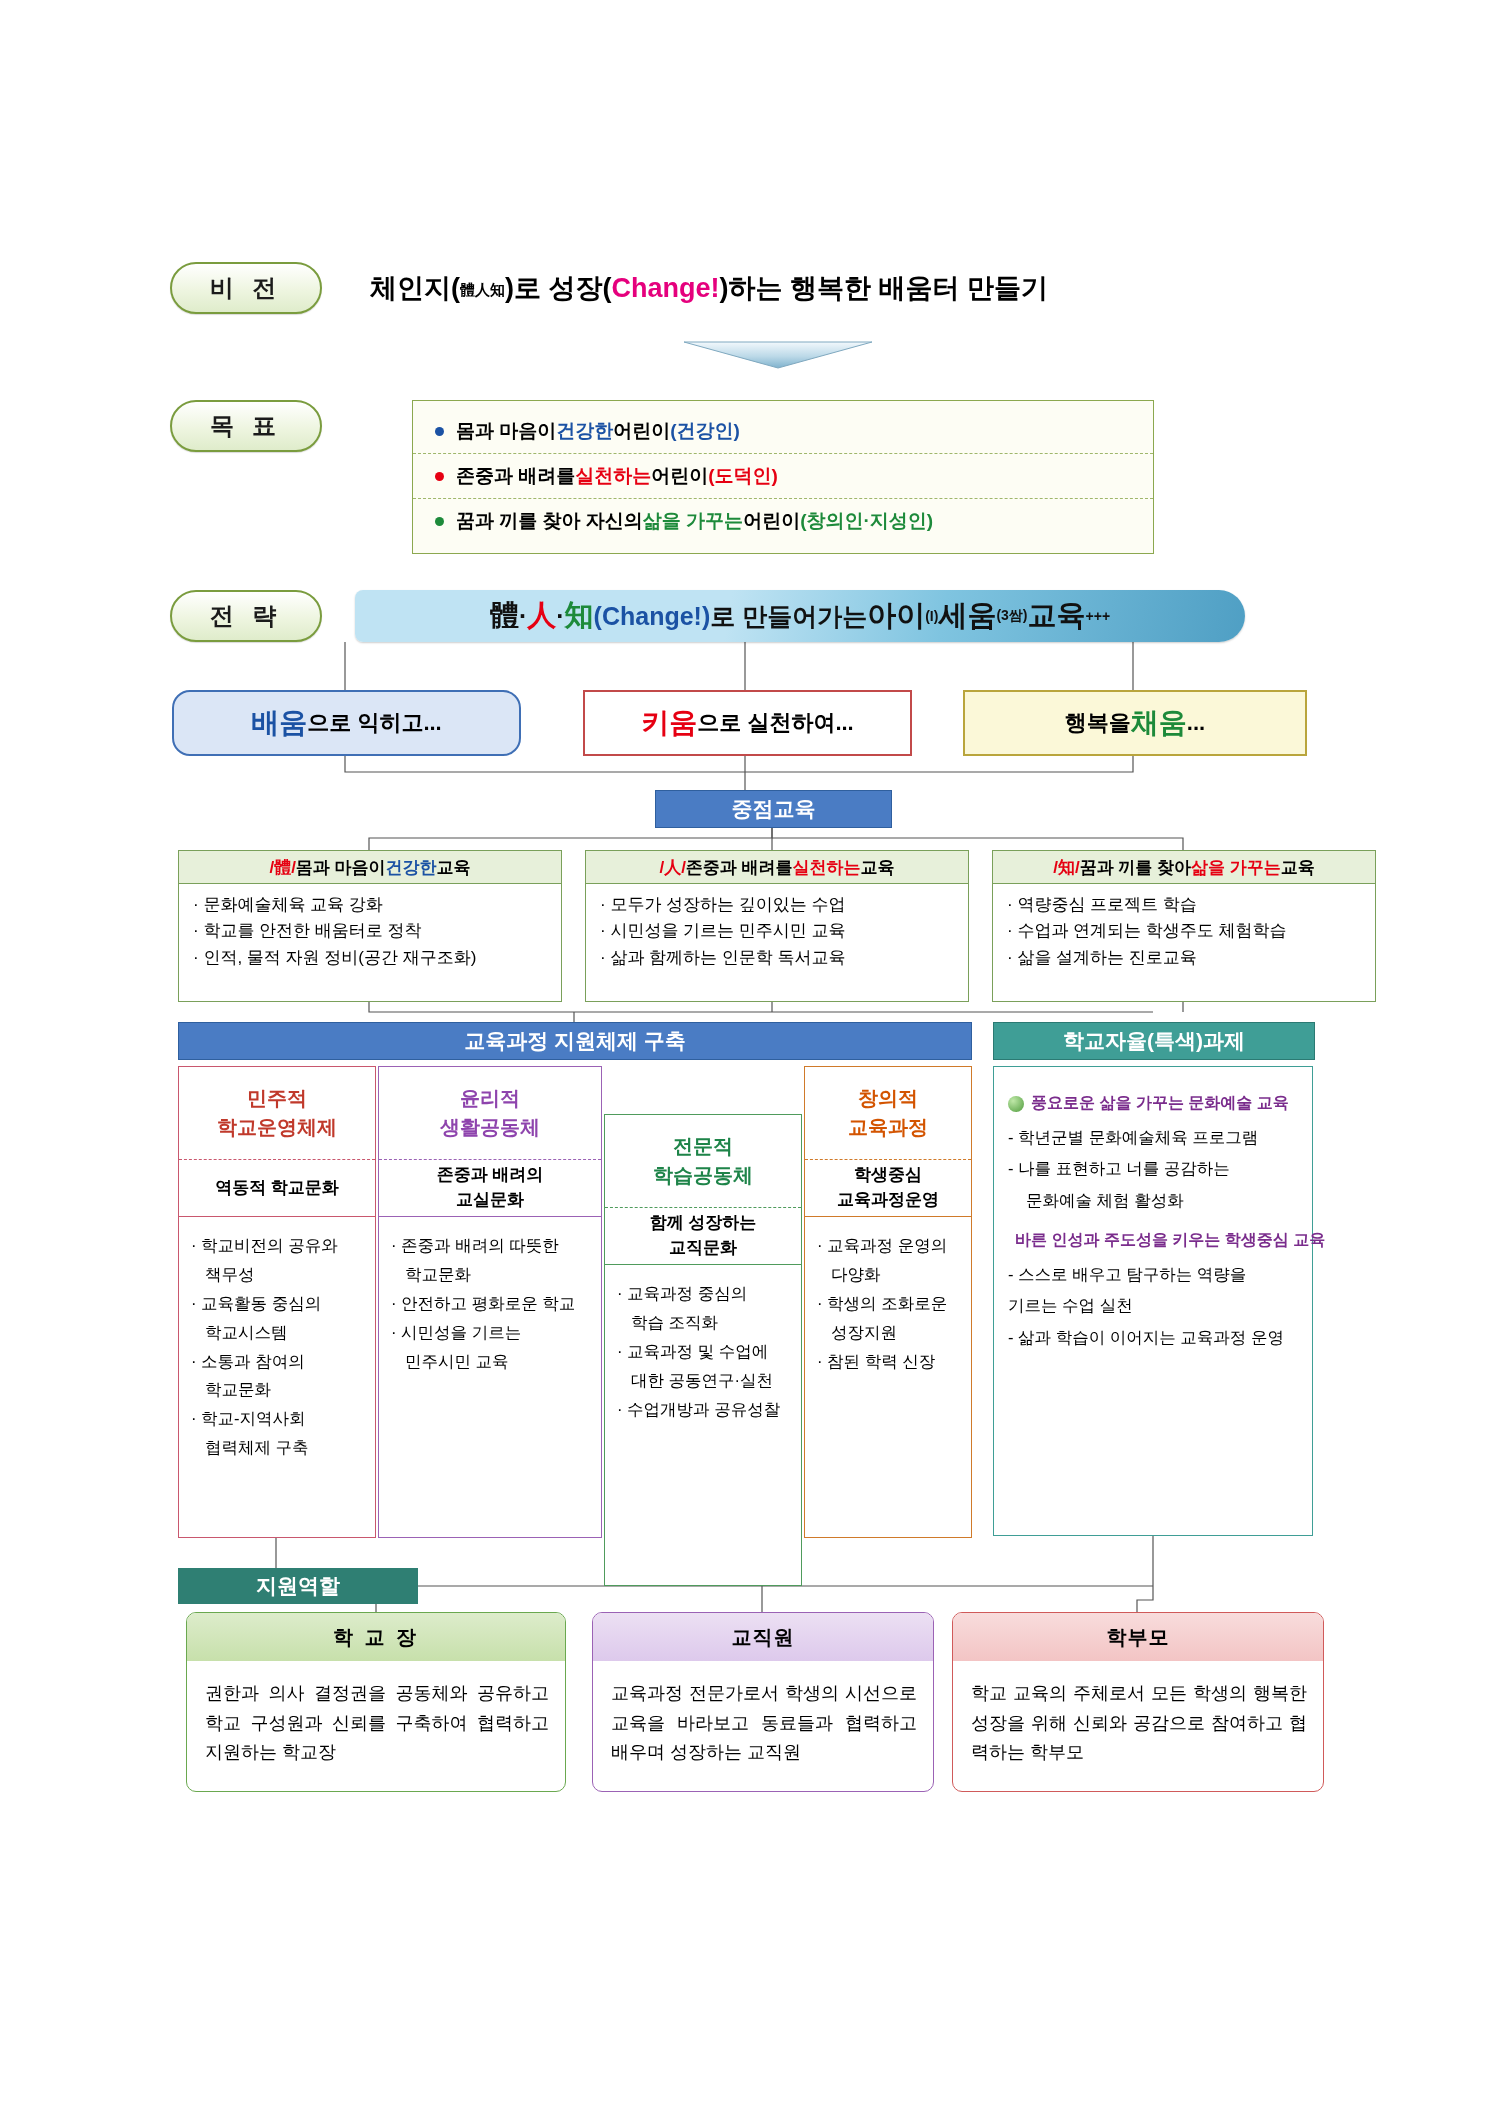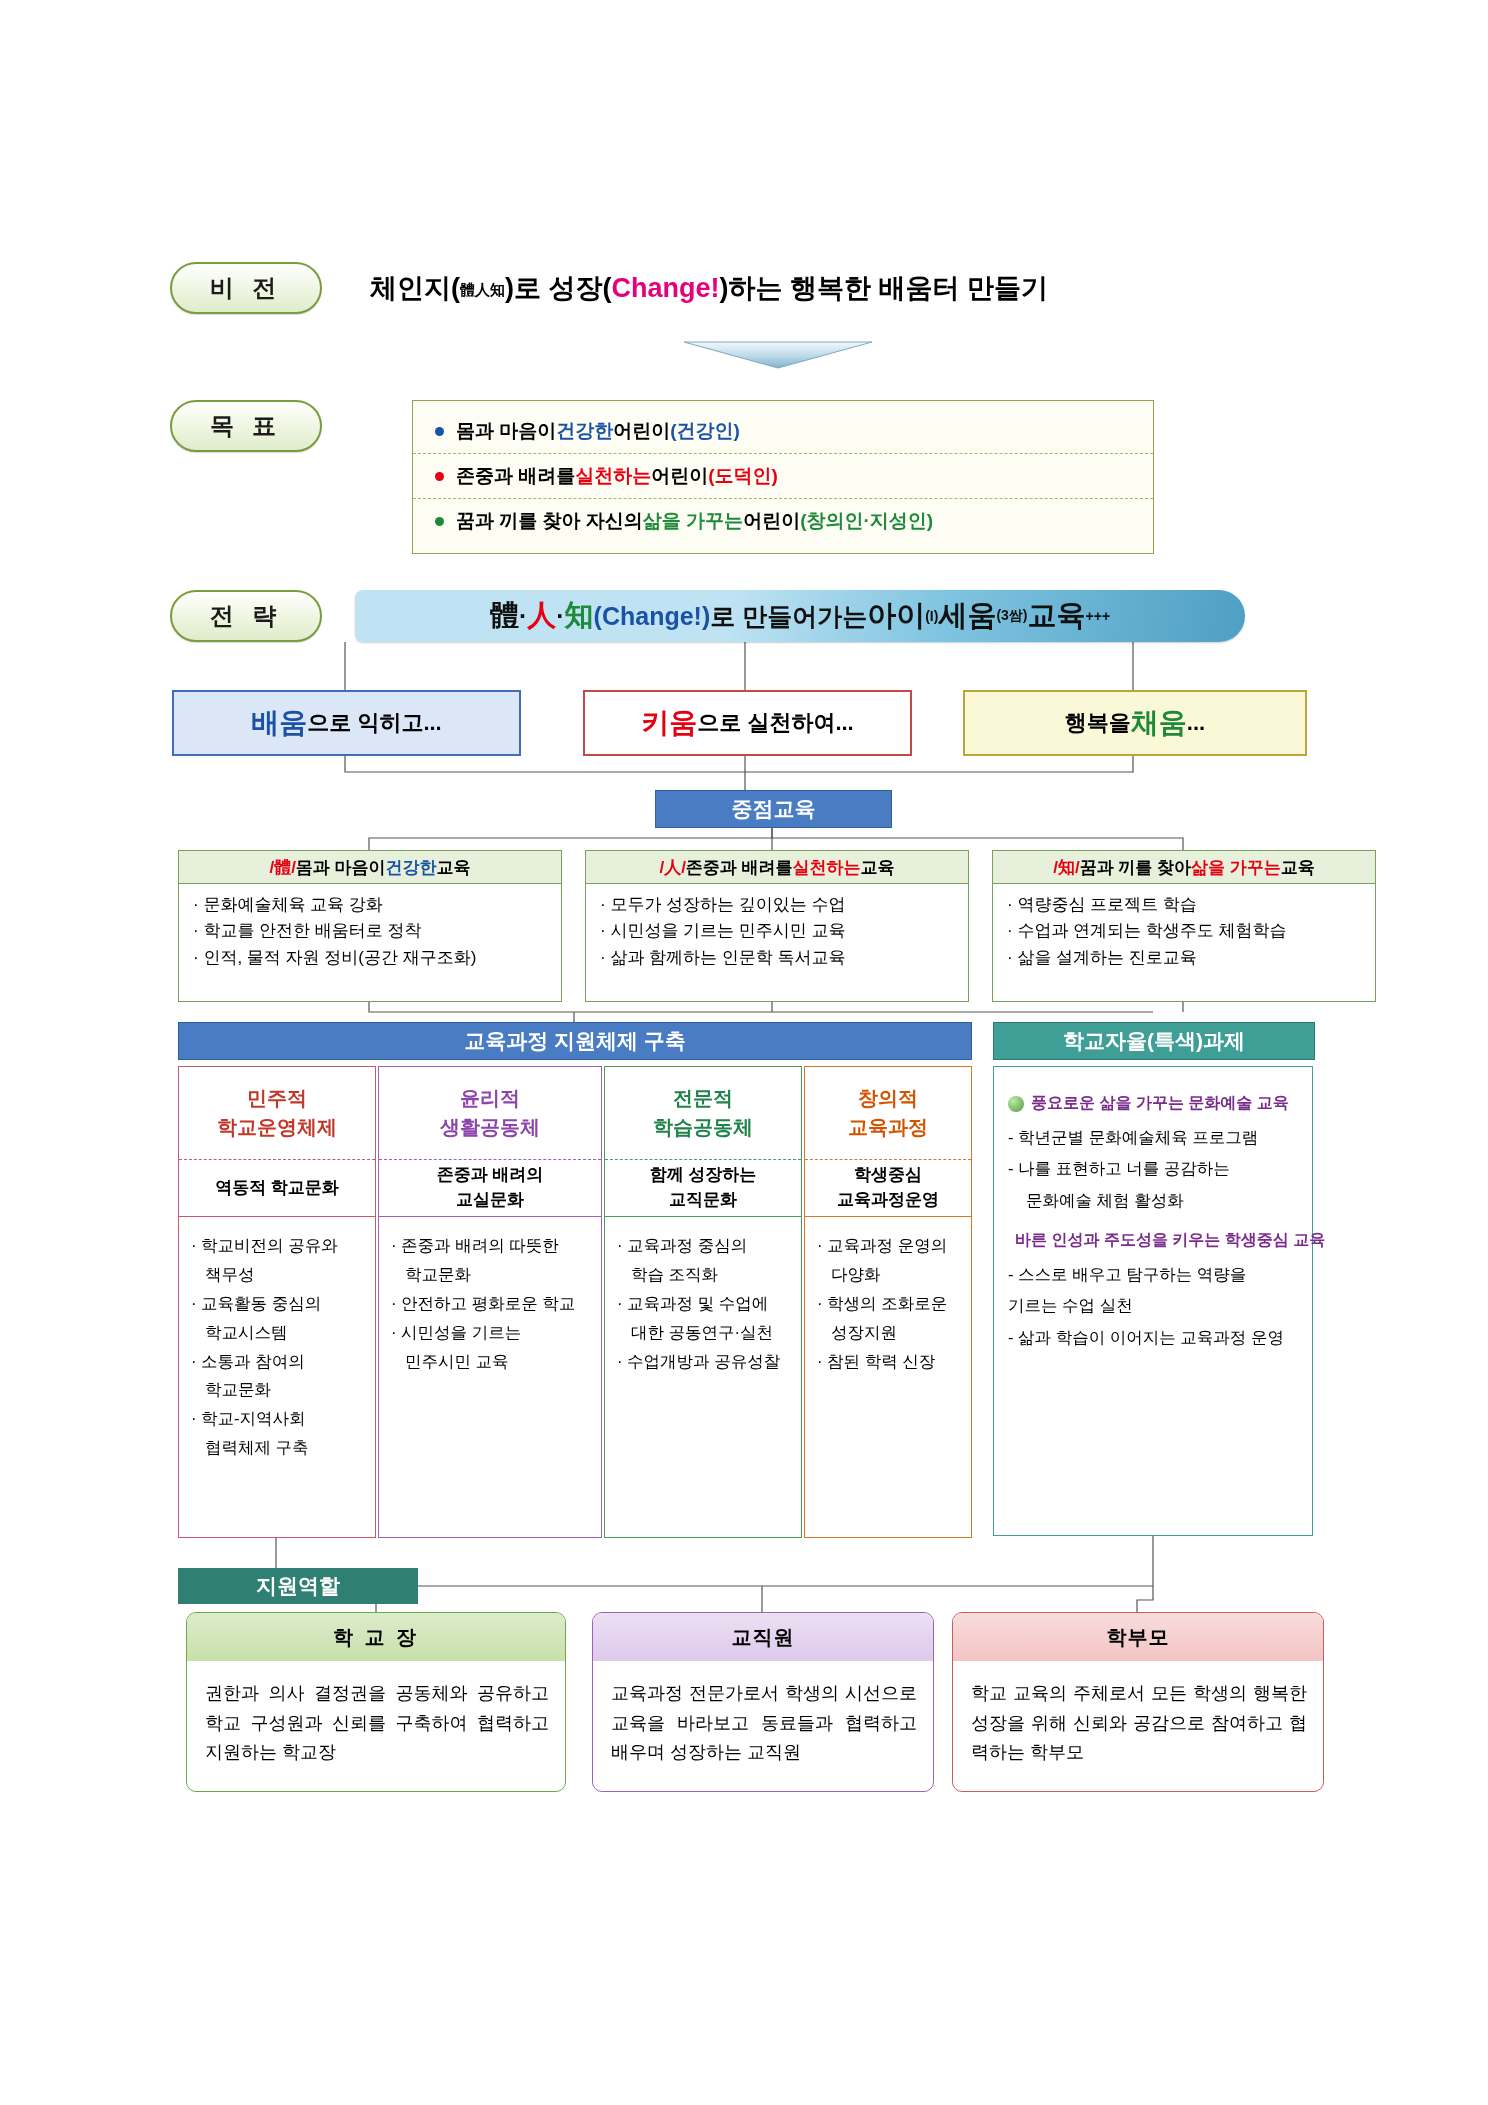--- a/index.html
+++ b/index.html
@@ -120,21 +120,21 @@
     position: absolute;
     height: 62px;
     border: 2px solid #3f6fb5;
     display: flex;
     align-items: center;
     justify-content: center;
     font-size: 22px;
     font-weight: bold;
     white-space: nowrap;
   }
-  #strat-1 { left: 172px; top: 690px; width: 345px; background: #dbe6f6; border-color: #3f6fb5; }
+  #strat-1 { left: 172px; top: 690px; width: 345px; background: #dbe6f6; border-color: #3f6fb5; border-radius: 18px; }
   #strat-2 { left: 583px; top: 690px; width: 325px; background: #ffffff; border-color: #c24a4a; }
   #strat-3 { left: 963px; top: 690px; width: 340px; background: #fbf8d8; border-color: #b9a53c; }
   .strat-em { font-size: 28px; }
 
   
   #focus-title {
     position: absolute;
     left: 655px;
     top: 790px;
     width: 235px;
@@ -205,21 +205,21 @@
     top: 1066px;
     width: 196px;
     height: 470px;
     background: #fff;
   }
   #sup-1 { left: 178px; border: 1px solid #c9576e; }
   #sup-2 { left: 378px; border: 1px solid #9b62b5; }
   #sup-3 { left: 604px; border: 1px solid #4f9b5c; }
   #sup-4 { left: 804px; border: 1px solid #d07a2a; }
   #sup-2 { width: 222px; }
-  #sup-3 { width: 196px; }
+  #sup-3 { width: 196px; margin-top: 48px; }
   #sup-4 { width: 166px; }
 
   .sup-head {
     height: 92px;
     display: flex; flex-direction: column;
     align-items: center; justify-content: center;
     font-size: 20px; font-weight: bold;
     line-height: 1.45;
     white-space: nowrap;
   }

